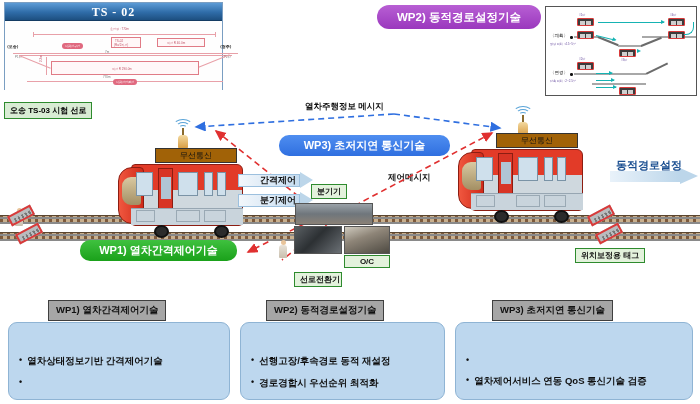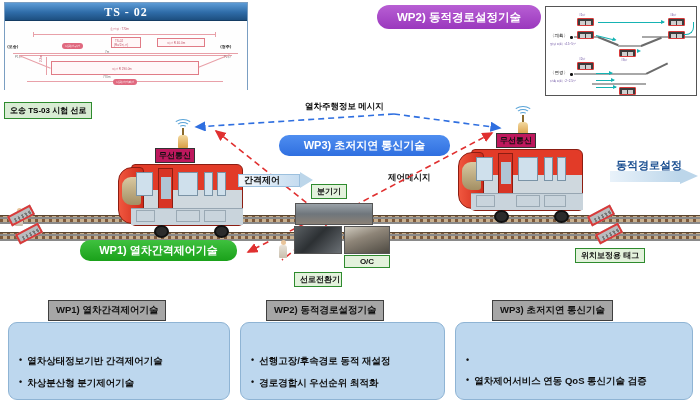--- a/index.html
+++ b/index.html
@@ -5,21 +5,21 @@
   * { box-sizing: border-box; margin: 0; padding: 0; }
   html, body {
     width: 700px; height: 404px;
     background: #ffffff;
     font-family: "Liberation Sans", "DejaVu Sans", sans-serif;
     overflow: hidden;
   }
   #canvas { position: relative; width: 700px; height: 404px; background: #fff; }
 
   
-  .ts-panel { position: absolute; left: 4px; top: 2px; width: 244px; height: 88px;
+  .ts-panel { position: absolute; left: 4px; top: 2px; width: 219px; height: 88px;
     border: 1px solid #7a9ec2; background: #fff; }
   .ts-header { height: 18px; width: 100%;
     background: linear-gradient(to bottom, #5c9bd6 0%, #2f6ca8 55%, #1d4f80 100%);
     color: #fff; font-family: "Liberation Serif", serif; font-weight: bold;
     font-size: 12px; text-align: center; line-height: 18px; letter-spacing: 1px;
     border-bottom: 1px solid #143c63; }
   .ts-body { position: relative; width: 100%; height: 69px; background: #fefefe; }
 
   .tsline { position: absolute; background: #e8a0a8; }
   .tsh { height: 1px; }
@@ -90,40 +90,40 @@
     background: #2b2b2b; border: 2px solid #111; }
   .tpanel { position:absolute; background:#c9d4dc; border:1px solid #9aa9b4; }
 
   
   .ant { position: absolute; width: 36px; height: 30px; }
   .ant-body { position: absolute; left: 13px; bottom: 0; width: 10px; height: 14px;
     background: linear-gradient(to bottom,#f3d9a0,#d79a3e); border-radius: 4px 4px 2px 2px; }
   .ant-mast { position: absolute; left: 17px; bottom: 13px; width: 2px; height: 8px; background: #8a6b2e; }
   .wave { position: absolute; border: 1.6px solid #5aa4d8; border-bottom-color: transparent;
     border-left-color: transparent; border-right-color: transparent; border-radius: 50%; }
-  .radio-label { position: absolute; background: #be185d; border: 1.5px solid #333;
-    color: #111; font-size: 8px; font-weight: bold; padding: 1px 3px; white-space: nowrap; }
+  .radio-label { position: absolute; background: #a16207; border: 1.5px solid #333;
+    color: #111; font-size: 8px; font-weight: normal; padding: 1px 24px; white-space: nowrap; }
 
   
   .wp3-badge { position: absolute; left: 279px; top: 35px; width: 171px; height: 21px;
     background: linear-gradient(to bottom,#4f8ef0,#2f6fe0); border-radius: 10px; color: #fff;
     font-size: 11px; font-weight: bold; text-align: center; line-height: 21px; white-space: nowrap; }
   .wp1-badge { position: absolute; left: 80px; top: 140px; width: 157px; height: 21px;
     background: linear-gradient(to bottom,#3fc13f,#1aa11a); border-radius: 10px; color: #fff;
     font-size: 11px; font-weight: bold; text-align: center; line-height: 21px; white-space: nowrap; }
 
   
   .barrow { position: absolute; height: 17px; display: flex; align-items: center; }
   .barrow .shaft { position: absolute; left: 0; top: 2px; height: 13px;
     background: linear-gradient(to right,#f3f7fb,#c5dcf0); border: 1px solid #9cc0de; }
   .barrow .head { position: absolute; top: 0; width: 0; height: 0;
     border-top: 8.5px solid transparent; border-bottom: 8.5px solid transparent;
     border-left: 13px solid #bcd6ea; }
   .barrow .cap { position: relative; z-index: 2; font-size: 9px; font-weight: bold; color: #111;
-    white-space: nowrap; padding-left: 6px; }
+    white-space: nowrap; padding-left: 22px; }
 
   .big-arrow { position: absolute; left: 610px; top: 68px; width: 88px; height: 17px; }
   .big-arrow .shaft { position:absolute; left:0; top:3px; width:70px; height:11px;
     background: linear-gradient(to right,#e9f2fa,#bcd6ea); }
   .big-arrow .head { position:absolute; left:70px; top:0; width:0; height:0;
     border-top:8.5px solid transparent; border-bottom:8.5px solid transparent;
     border-left:18px solid #bcd6ea; }
 
   .scene-text { position: absolute; font-size: 8.5px; font-weight: bold; color: #111; white-space: nowrap; }
   .scene-text-blue { position: absolute; font-size: 11px; font-weight: bold; color: #1b4f91; white-space: nowrap; }
@@ -315,20 +315,25 @@
       <div class="twheel" style="left:96px;"></div>
     </div>
 
     <div class="wp1-badge">WP1)  열차간격제어기술</div>
 
     <div class="barrow" style="left:238px; top:72px; width:78px;">
       <div class="shaft" style="width:62px;"></div>
       <div class="head" style="left:62px;"></div>
       <div class="cap">간격제어</div>
     </div>
+    <div class="barrow" style="left:238px; top:92px; width:78px;">
+      <div class="shaft" style="width:62px;"></div>
+      <div class="head" style="left:62px;"></div>
+      <div class="cap">분기제어</div>
+    </div>
 
     <div class="photo p-track-top" style="left:295px; top:103px; width:78px; height:22px;"></div>
     <div class="glabel" style="left:311px; top:84px;">분기기</div>
 
     <div class="photo p-switch" style="left:294px; top:126px; width:48px; height:28px;"></div>
     <div class="photo p-oc" style="left:344px; top:126px; width:46px; height:28px;"></div>
     <div class="glabel" style="left:294px; top:155px; width:48px;margin-top:17px;">선로전환기</div>
     <div class="glabel" style="left:344px; top:155px; width:46px;">O/C</div>
 
     <div class="person" style="left:14px; top:108px;">
@@ -385,21 +390,20 @@
   <div class="bottom">
 
     <div class="wpbox" style="left:8px; width:222px;">
       <div class="wplist">
         <div class="wpitem">
             <span class="bullet">•</span>
             <span>열차상태정보기반  간격제어기술</span>
           </div>
         <div class="wpitem">
             <span class="bullet">•</span>
-            <span>차상분산형  분기제어기술</span>
           </div>
       </div>
     </div>
     <div class="wphead" style="left:48px;">WP1) 열차간격제어기술</div>
 
     <div class="wpbox" style="left:240px; width:205px;">
       <div class="wplist">
         <div class="wpitem">
             <span class="bullet">•</span>
             <span>선행고장/후속경로  동적  재설정</span>

